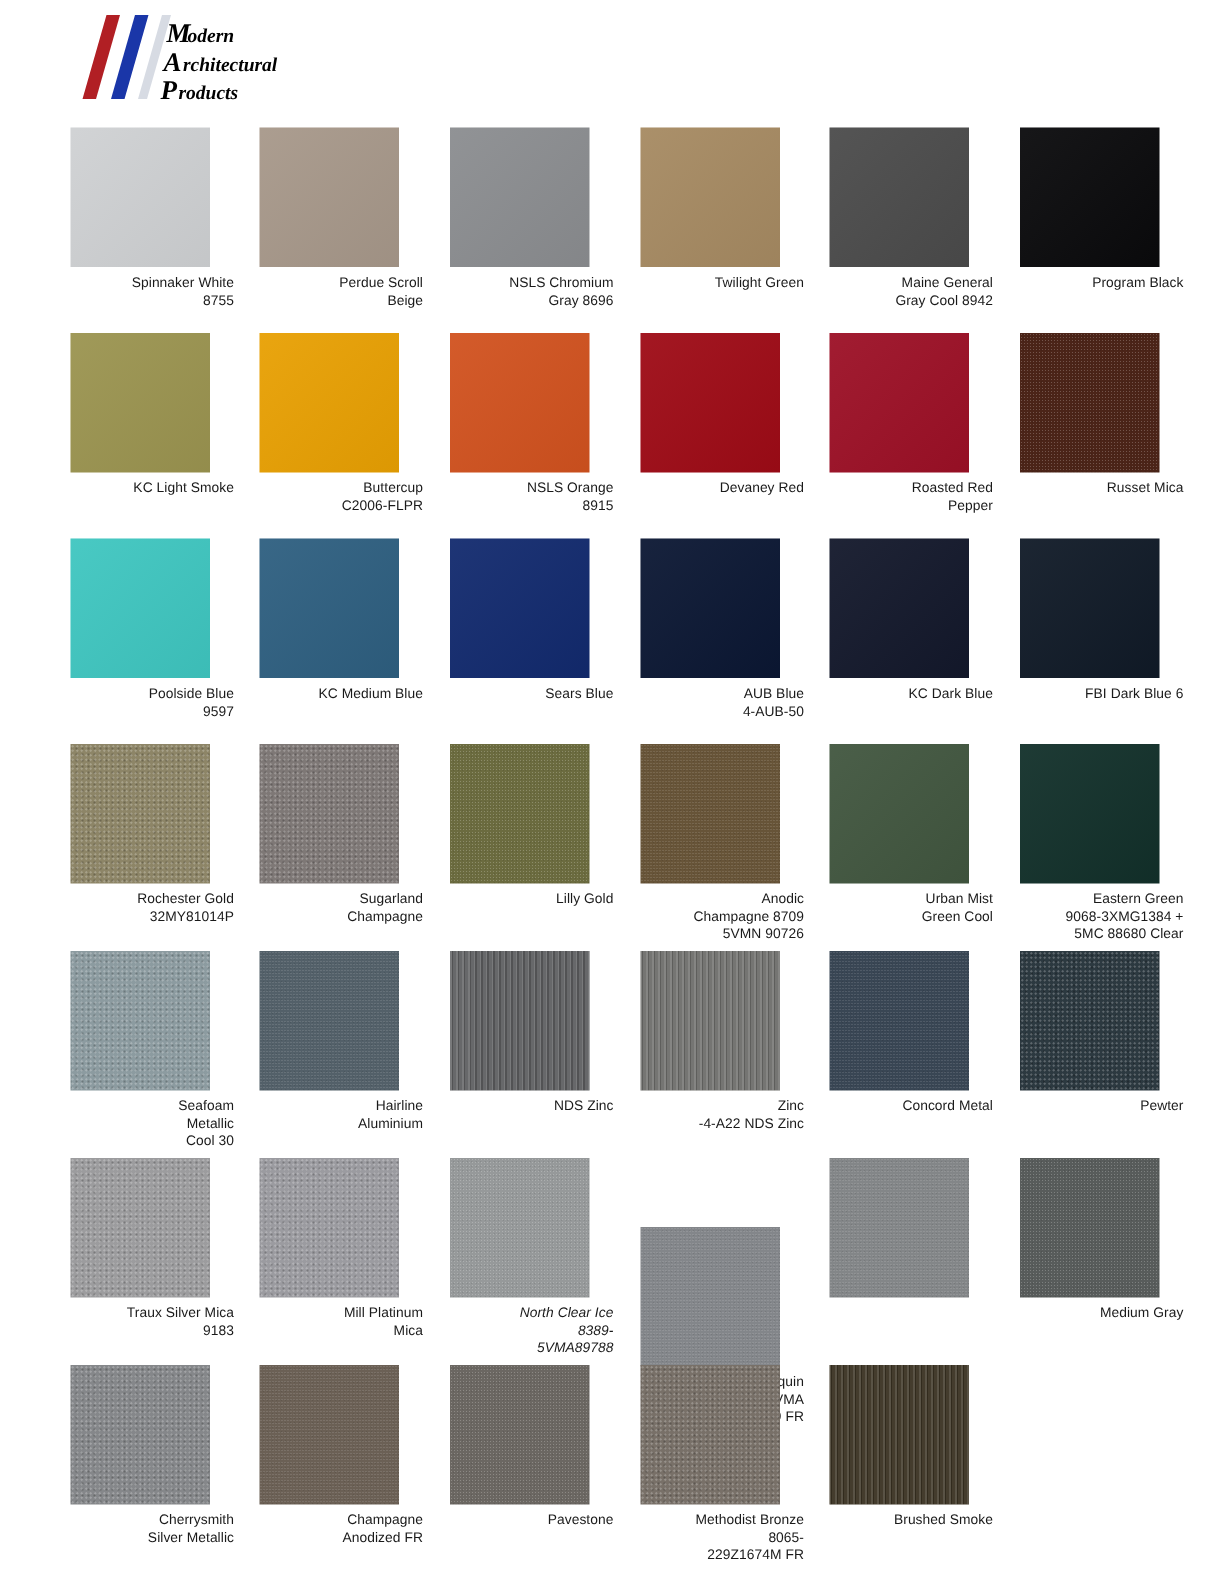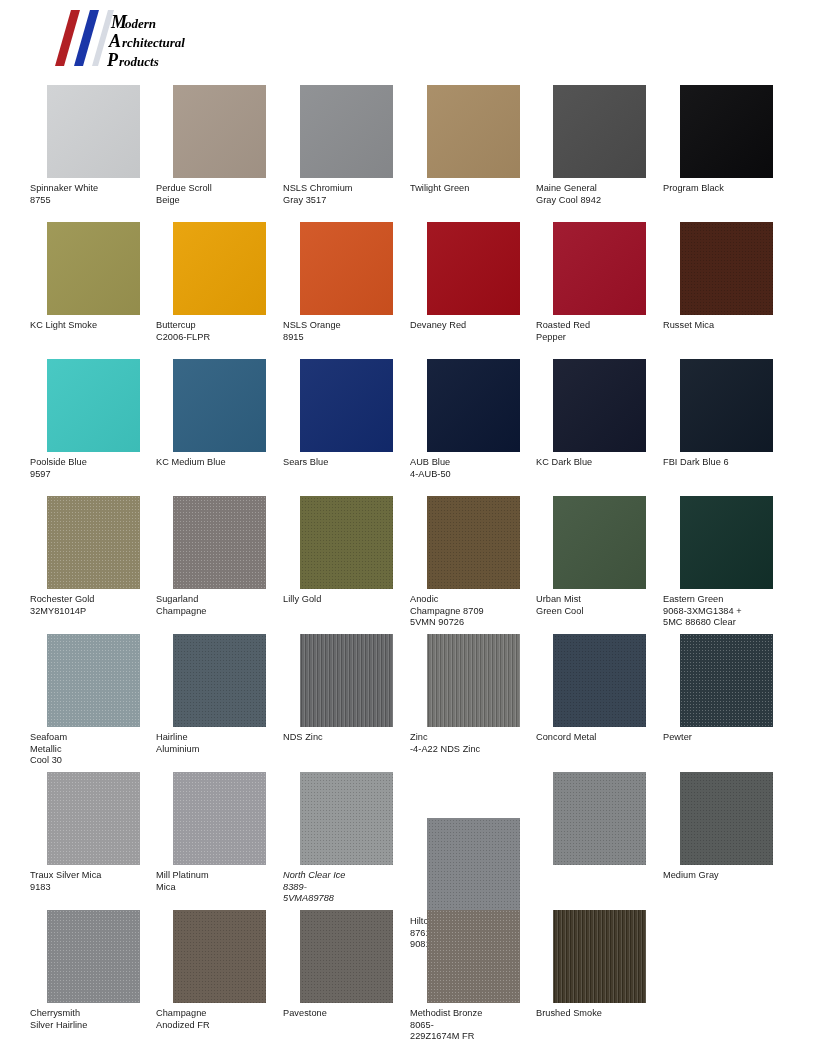--- a/index.html
+++ b/index.html
@@ -71,21 +71,21 @@
     width: 93px;
     height: 93px;
     margin: 0 auto;
     position: relative;
     overflow: hidden;
     background-repeat: repeat;
   }
   .caption {
     font-size: 9.2px;
     line-height: 11.6px;
-    text-align: left;
+    text-align: right;
     margin-top: 5px;
     letter-spacing: 0.05px;
     white-space: pre-line;
     color: #1a1a1a;
   }
 
   
   .tex-grain::after {
     content: "";
     position: absolute;
@@ -162,21 +162,21 @@
 8755</div>
     </div>
     <div class="cell" style="left: 156px; top: 5px;">
       <div class="swatch tex-smooth" style="background: rgb(167, 152, 138);"></div>
       <div class="caption">Perdue Scroll
 Beige</div>
     </div>
     <div class="cell" style="left: 283px; top: 5px;">
       <div class="swatch tex-smooth" style="background: rgb(139, 141, 144);"></div>
       <div class="caption">NSLS Chromium
-Gray 3517</div>
+Gray 8696</div>
     </div>
     <div class="cell" style="left: 410px; top: 5px;">
       <div class="swatch tex-smooth" style="background: rgb(166, 138, 98);"></div>
       <div class="caption">Twilight Green</div>
     </div>
     <div class="cell" style="left: 536px; top: 5px;">
       <div class="swatch tex-smooth" style="background: rgb(75, 75, 75);"></div>
       <div class="caption">Maine General
 Gray Cool 8942</div>
     </div>
@@ -321,21 +321,21 @@
     <div class="cell" style="left: 536px; top: 692px;">
       <div class="swatch tex-fine" style="background: rgb(131, 134, 136);"></div>
     </div>
     <div class="cell" style="left: 663px; top: 692px;">
       <div class="swatch tex-fine" style="background: rgb(88, 92, 91);"></div>
       <div class="caption">Medium Gray</div>
     </div>
     <div class="cell" style="left: 30px; top: 830px;">
       <div class="swatch tex-grain" style="background: rgb(133, 135, 138);"></div>
       <div class="caption">Cherrysmith
-Silver Hairline</div>
+Silver Metallic</div>
     </div>
     <div class="cell" style="left: 156px; top: 830px;">
       <div class="swatch tex-fine" style="background: rgb(107, 96, 85);"></div>
       <div class="caption">Champagne
 Anodized FR</div>
     </div>
     <div class="cell" style="left: 283px; top: 830px;">
       <div class="swatch tex-fine" style="background: rgb(107, 103, 98);"></div>
       <div class="caption">Pavestone</div>
     </div>

